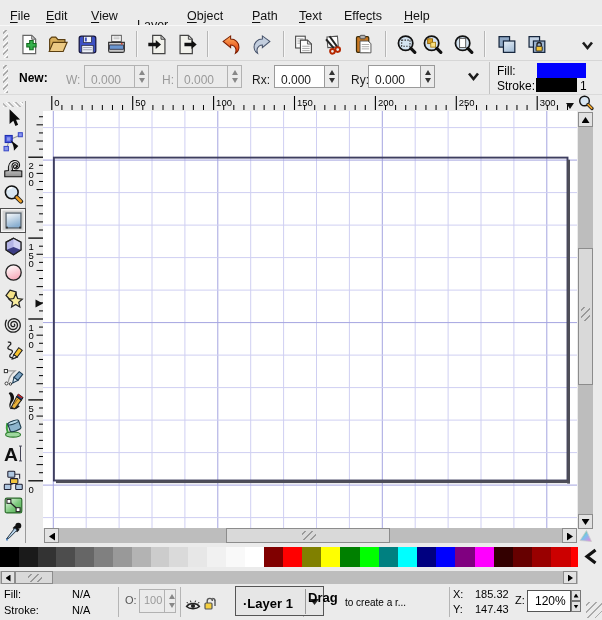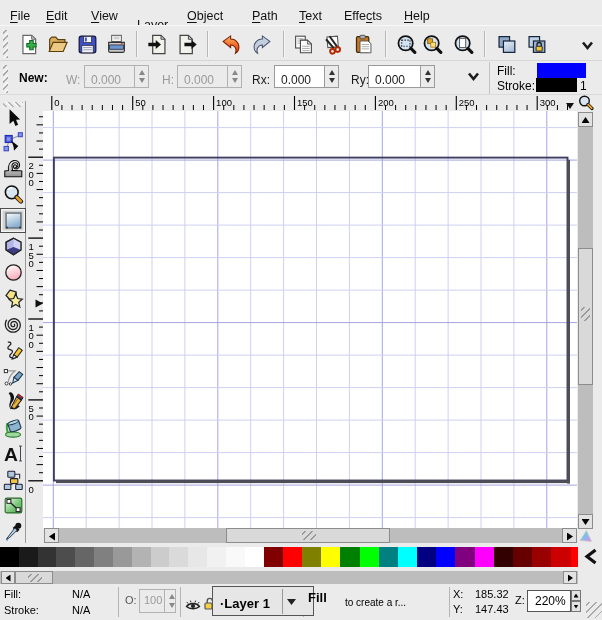--- a/index.html
+++ b/index.html
@@ -354,34 +354,34 @@
   <div id="eyeicon" class="abs" style="left:185px;top:12px;"><svg width="16" height="12" viewBox="0 0 16 12">
         <path d="M1.5 7.5 C4.5 3.5 11.5 3.5 14.5 7.5 C11.5 10.5 4.5 10.5 1.5 7.5 Z" fill="none" stroke="#222" stroke-width="1.3"></path>
         <circle cx="8" cy="7" r="2.1" fill="#222"></circle>
         <path d="M3 4.5 L1.8 3 M6 3.4 L5.4 1.6 M10 3.4 L10.6 1.6 M13 4.5 L14.2 3" stroke="#222" stroke-width="1"></path>
       </svg></div>
   <div id="lockicon" class="abs" style="left:204px;top:11px;"><svg width="14" height="13" viewBox="0 0 14 13">
         <path d="M3.2 6 V4 a2.6 2.6 0 0 1 5.2 0 M11 4 a2.6 2.6 0 0 0 -2.6 -2.6" fill="none" stroke="#555" stroke-width="1.4"></path>
         <path d="M11 3.5 V9" stroke="#555" stroke-width="1.4"></path>
         <rect x="1" y="6" width="7" height="6" rx="1" fill="#f5d040" stroke="#555" stroke-width="1.2"></rect>
       </svg></div>
-  <div class="abs" style="left:212px;top:1px;width:102px;height:30px;background:#e6e6e6;border:1px solid #555;text-align:right;">
+  <div class="abs" style="left:235px;top:1px;width:89px;height:30px;background:#e6e6e6;border:1px solid #555;text-align:right;">
     <span class="abs" style="left:7px;top:9px;font-size:13px;font-weight:bold;">·Layer 1</span>
     <div class="abs" style="left:69px;top:2px;width:1px;height:25px;background:#999;"></div>
     <div class="abs" style="left:74px;top:12px;width:9px;height:6px;background:#222;clip-path:polygon(0 0,100% 0,50% 100%);"></div>
   </div>
-  <span class="abs" style="left:308px;top:5px;font-size:13px;font-weight:bold;">Fill</span>
+  <span class="abs" style="left:308px;top:5px;font-size:13px;font-weight:bold;">Drag</span>
   <span class="abs" style="left:345px;top:12px;font-size:10px;">to create a r...</span>
   <span class="abs" style="left:453px;top:3px;font-size:11px;">X:</span>
   <span class="abs" style="left:475px;top:3px;font-size:11px;">185.32</span>
   <span class="abs" style="left:453px;top:18px;font-size:11px;">Y:</span>
   <span class="abs" style="left:475px;top:18px;font-size:11px;">147.43</span>
   <span class="abs" style="left:515px;top:9px;font-size:11px;">Z:</span>
   <div class="abs" style="left:527px;top:5px;width:44px;height:22px;background:#fff;border:1px solid #555;"></div>
-  <span class="abs" style="left:535px;top:9px;font-size:12px;">220%</span>
+  <span class="abs" style="left:535px;top:9px;font-size:12px;">120%</span>
   <div class="abs" style="left:571px;top:5px;width:10px;height:22px;">
     <div class="abs" style="left:0;top:0;width:10px;height:11px;background:#e2e2e2;border:1px solid #777;"></div>
     <div class="abs" style="left:2.5px;top:3.5px;width:5px;height:4px;background:#000;clip-path:polygon(50% 0,100% 100%,0 100%);"></div>
     <div class="abs" style="left:0;top:11px;width:10px;height:11px;background:#e2e2e2;border:1px solid #777;"></div>
     <div class="abs" style="left:2.5px;top:14.5px;width:5px;height:4px;background:#000;clip-path:polygon(0 0,100% 0,50% 100%);"></div>
   </div>
   <div class="abs" style="left:586px;top:17px;width:16px;height:16px;background:repeating-linear-gradient(135deg,transparent 0,transparent 2px,#aaa 2px,#aaa 3px,transparent 3px,transparent 5px);"></div>
 </div>
 
 <svg width="0" height="0" style="position:absolute">

